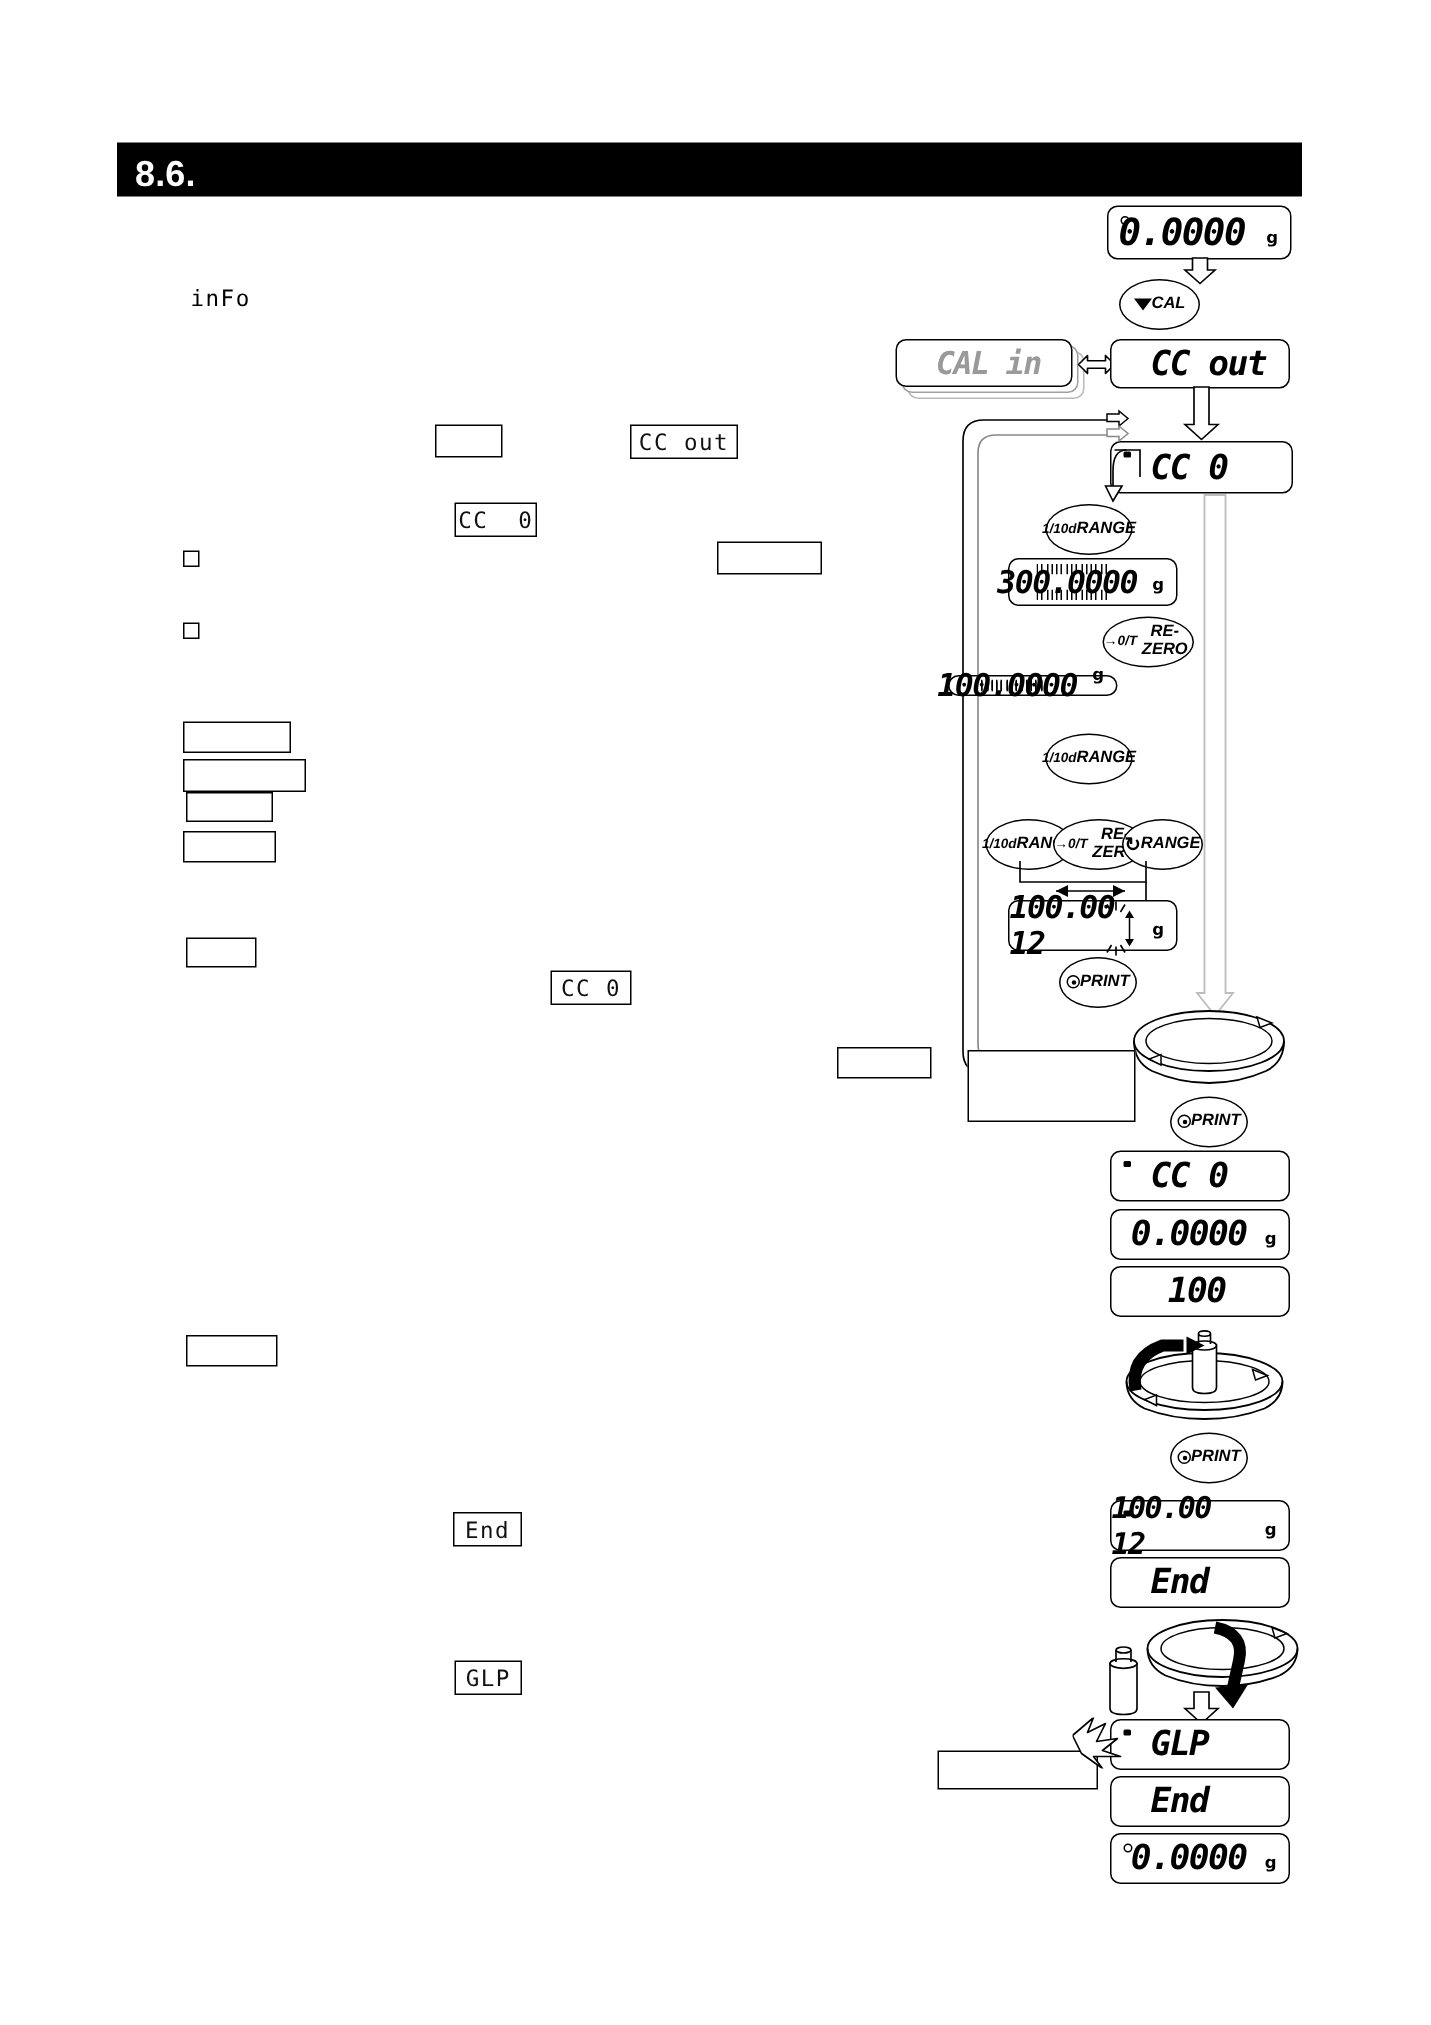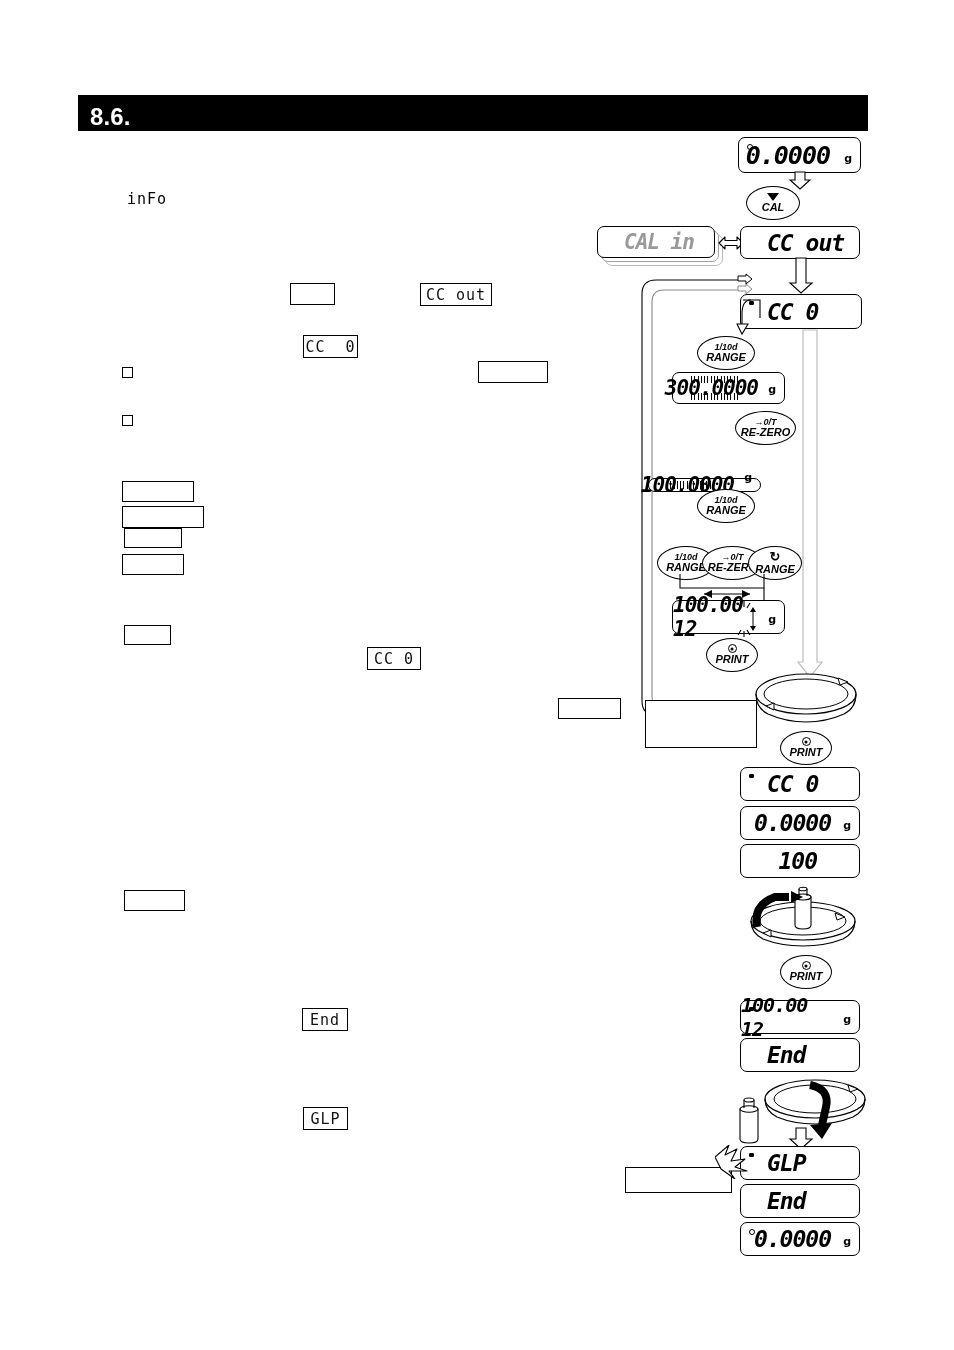--- a/index.html
+++ b/index.html
@@ -67,21 +67,21 @@
   .ticks{position:absolute;left:18px;right:46px;height:7px;overflow:hidden;}
   .ticks.top{top:3px;}
   .ticks.bot{bottom:3px;}
   .ticks i{
     position:absolute;top:0;width:1px;height:7px;background:#000;display:block;
   }
 
   
   .key{
     position:absolute;border:1.2px solid #000;border-radius:50%;background:#fff;
-    display:flex;flex-direction:column;align-items:center;justify-content:center;
+    display:flex;flex-direction:row;align-items:center;justify-content:center;
     font-family:"Liberation Sans", sans-serif;line-height:1.05;
     text-align:center;
   }
   .key .k1{font-size:9px;font-weight:bold;font-style:italic;}
   .key .k2{font-size:11px;font-weight:bold;font-style:italic;}
   .key .tri{
     width:0;height:0;border-left:6px solid transparent;border-right:6px solid transparent;
     border-top:8px solid #000;margin-bottom:1px;
   }
   .key .circdot{
@@ -269,21 +269,21 @@
     </div>
     <span class="seg" style="right:26px;font-size:21px;">300.0000</span>
     <span class="unit">g</span>
   </div>
 
   <div class="key" style="left:735px;top:411px;width:59px;height:32px;">
     <span class="k1">→0/T</span>
     <span class="k2">RE-ZERO</span>
   </div>
 
-  <div class="lcd" style="left:648px;top:450px;width:113px;height:14px;margin-top:28px;">
+  <div class="lcd" style="left:632px;top:450px;width:113px;height:14px;">
     <div class="ticks top">
       <i style="left:0%"></i>
         <i style="left:7%"></i>
         <i style="left:14%"></i>
         <i style="left:21%"></i>
       <i style="left:28%"></i>
         <i style="left:35%"></i>
         <i style="left:42%"></i>
         <i style="left:49%"></i>
       <i style="left:56%"></i>

